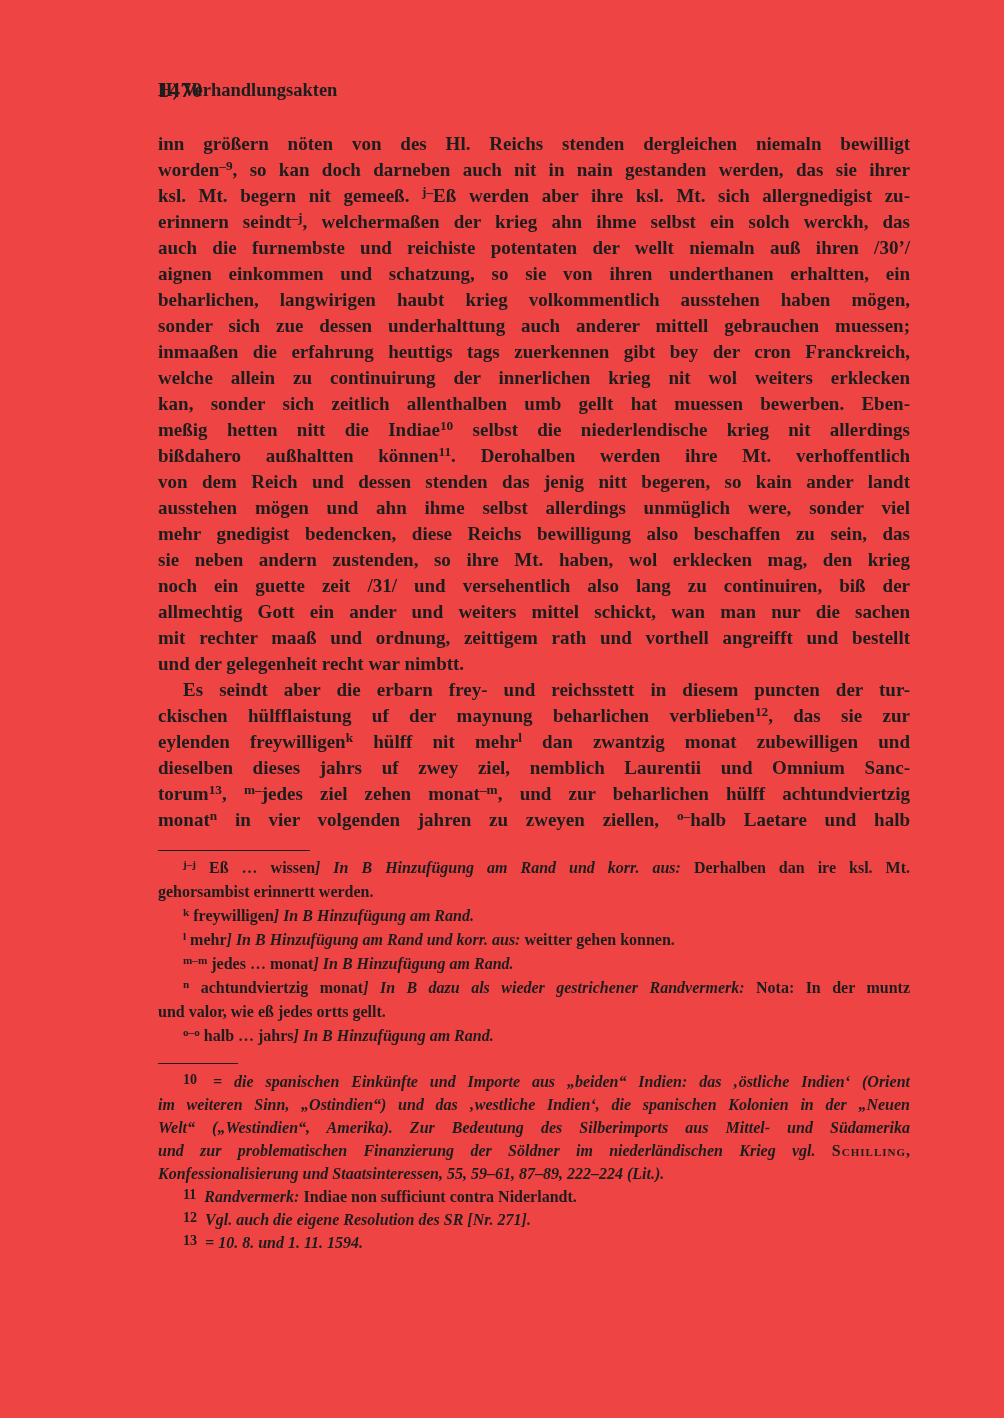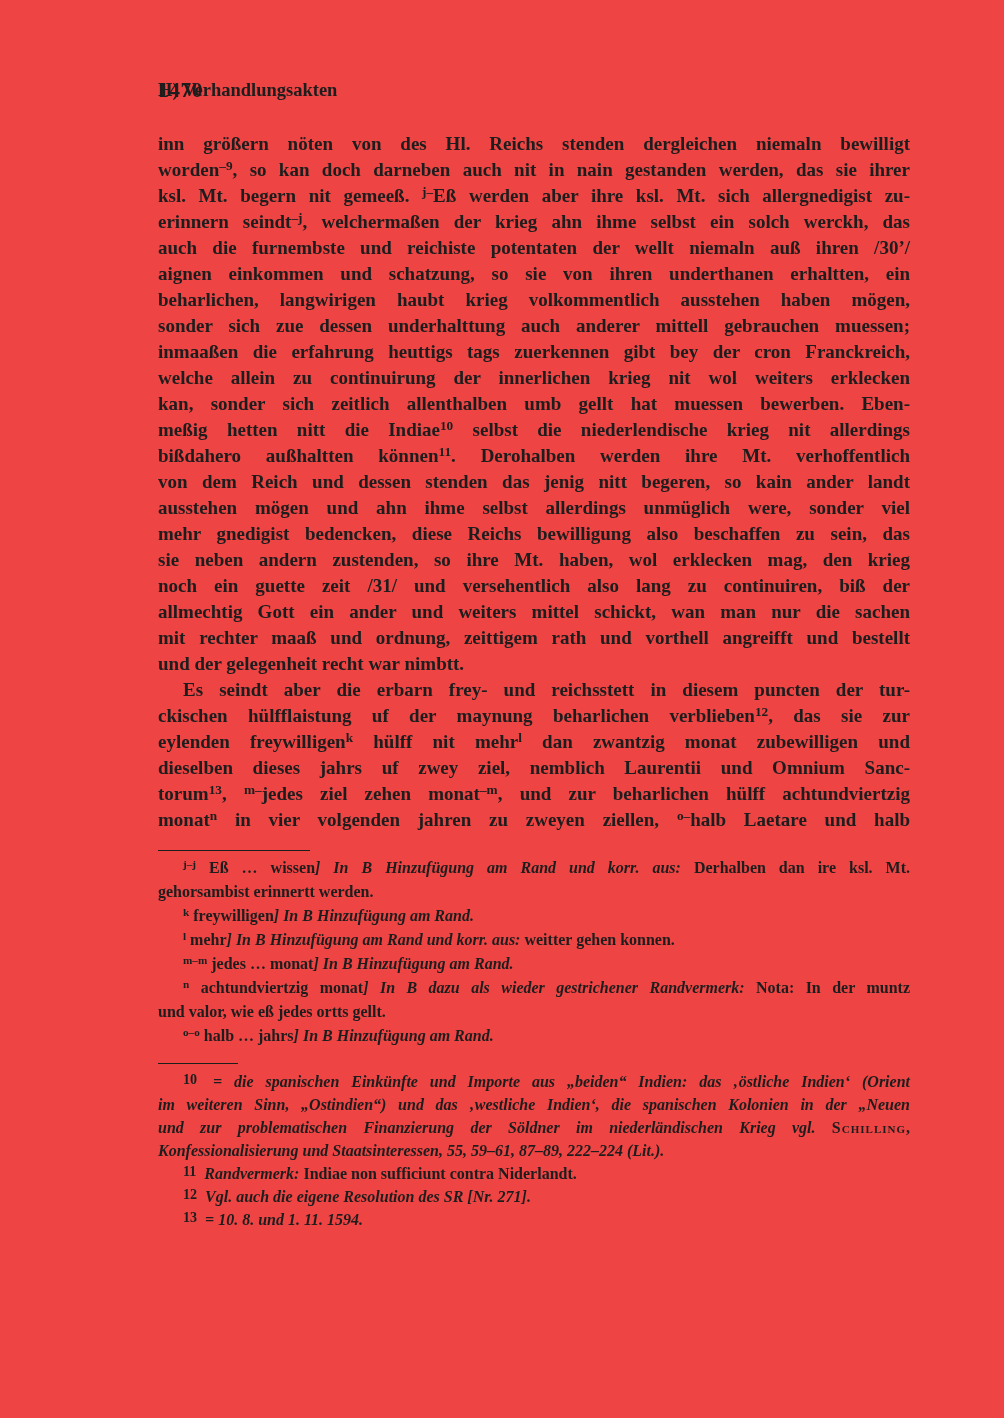--- a/index.html
+++ b/index.html
@@ -76,19 +76,20 @@
       <div class="line ind end"><span class="s">m–m</span><span> jedes … monat</span><span class="i">] In B Hinzufügung am Rand.</span></div>
       <div class="line ind"><span class="s">n</span><span> achtundviertzig monat</span><span class="i">] In B dazu als wieder gestrichener Randvermerk: </span><span>Nota: In der muntz</span></div>
       <div class="line end"><span>und valor, wie eß jedes ortts gellt.</span></div>
       <div class="line ind end"><span class="s">o–o</span><span> halb … jahrs</span><span class="i">] In B Hinzufügung am Rand.</span></div>
     </div>
 
   <div class="rule rule2"></div>
   <div class="fnotes">
       <div class="line ind"><span class="f">10</span><span class="i">  = die spanischen Einkünfte und Importe aus „beiden“ Indien: das ‚östliche Indien‘ (Orient</span></div>
       <div class="line"><span class="i">im weiteren Sinn, „Ostindien“) und das ‚westliche Indien‘, die spanischen Kolonien in der „Neuen</span></div>
+      <div class="line"><span class="i">Welt“ („Westindien“, Amerika). Zur Bedeutung des Silberimports aus Mittel- und Südamerika</span></div>
       <div class="line"><span class="i">und zur problematischen Finanzierung der Söldner im niederländischen Krieg vgl. </span><span class="c">Schilling</span><span>,</span></div>
       <div class="line end"><span class="i">Konfessionalisierung und Staatsinteressen, 55, 59–61, 87–89, 222–224 (Lit.).</span></div>
       <div class="line ind end"><span class="f">11</span><span class="i"> Randvermerk: </span><span>Indiae non sufficiunt contra Niderlandt.</span></div>
       <div class="line ind end"><span class="f">12</span><span class="i"> Vgl. auch die eigene Resolution des SR [Nr. 271].</span></div>
       <div class="line ind end"><span class="f">13</span><span class="i"> = 10. 8. und 1. 11. 1594.</span></div>
     </div>
 </div>
 
 </body></html>

